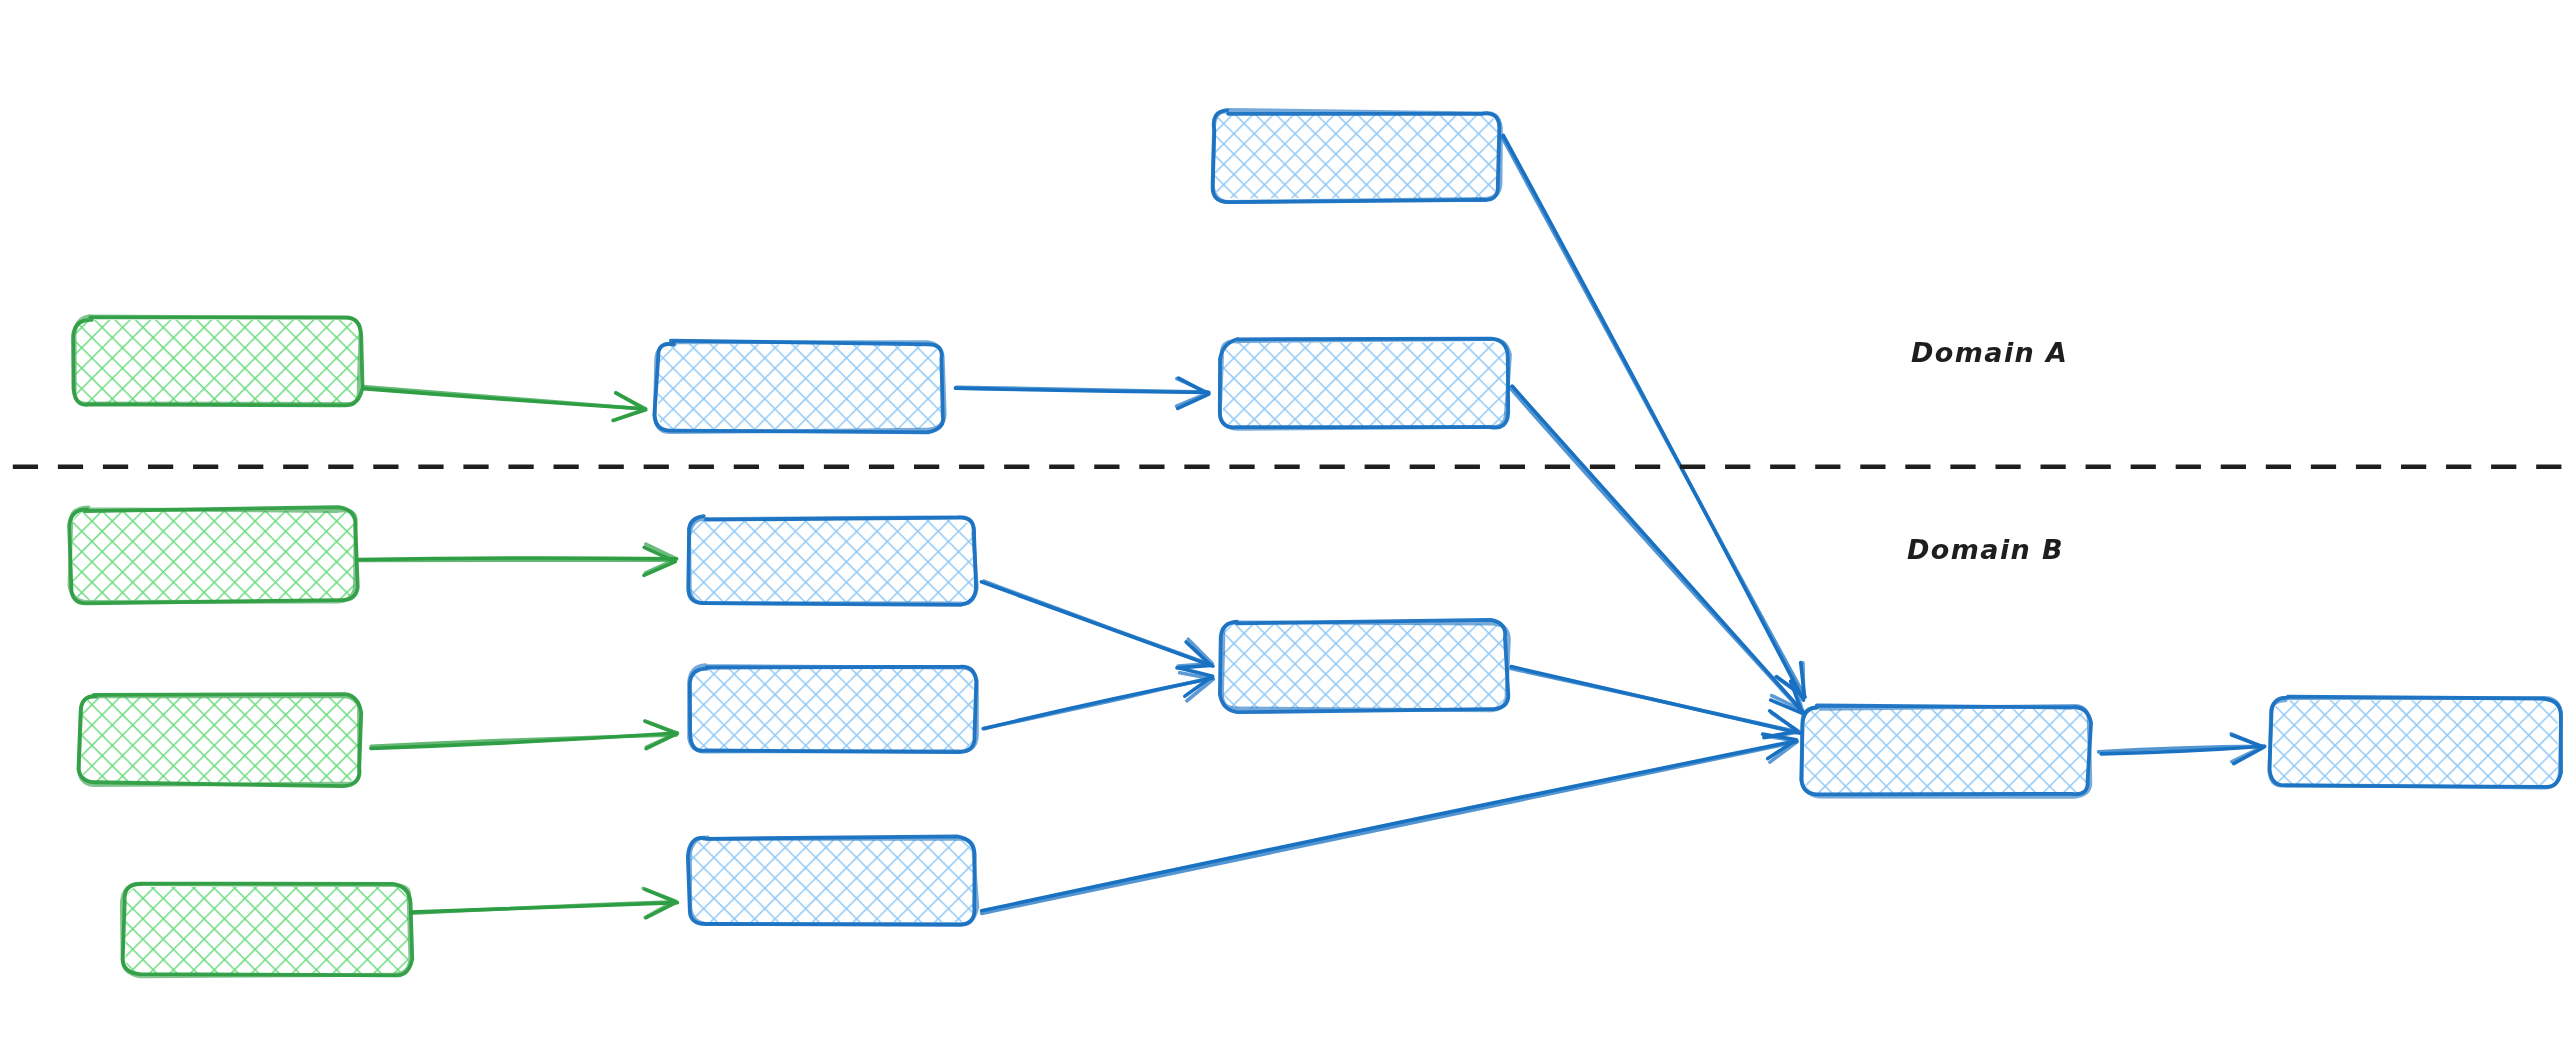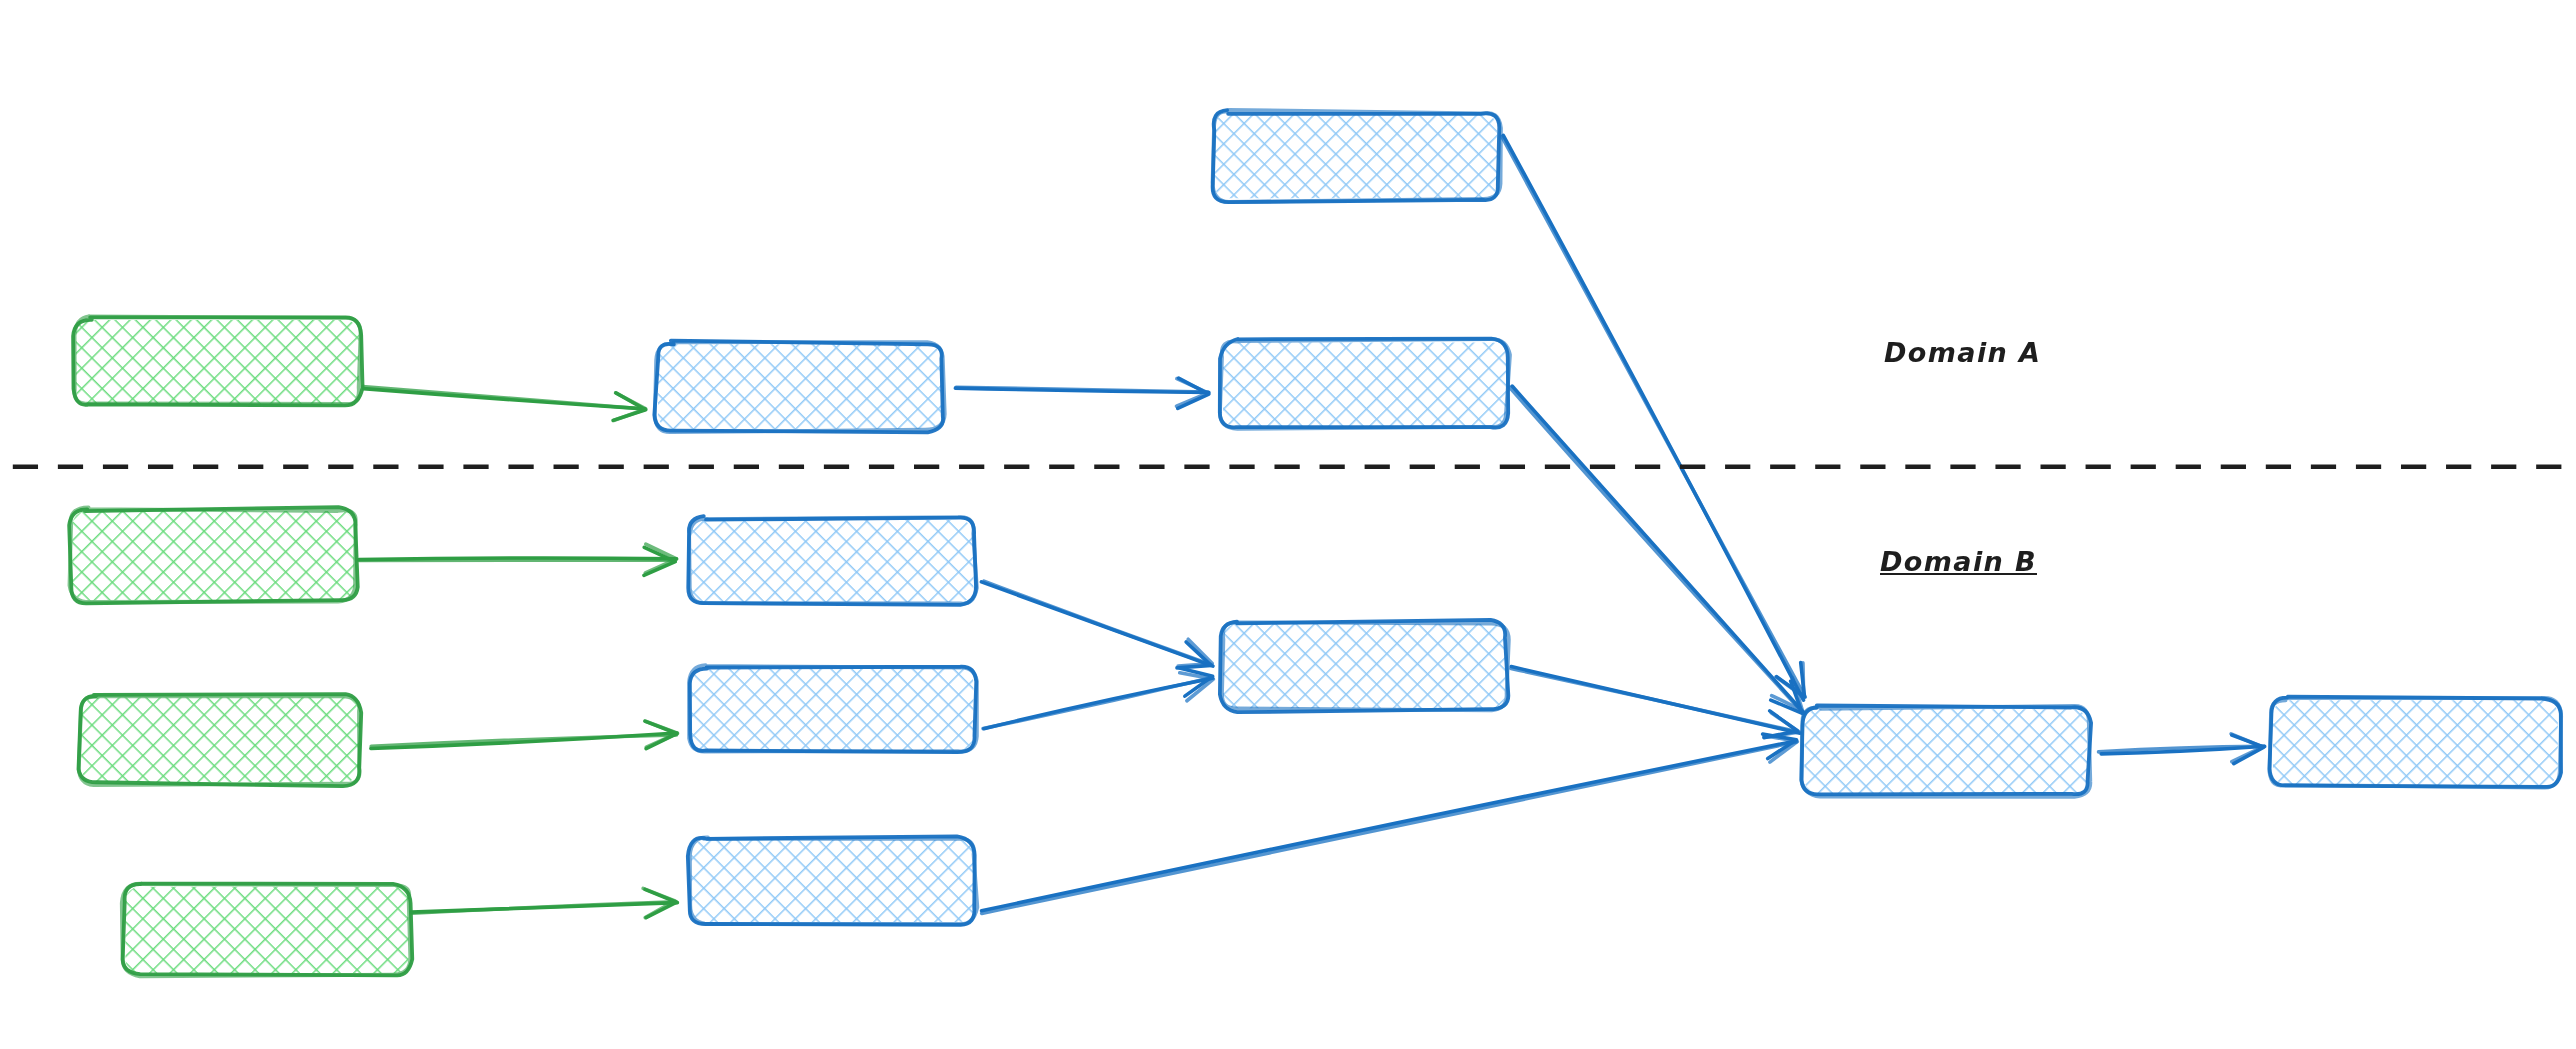--- a/index.html
+++ b/index.html
@@ -12,23 +12,24 @@
   .label{
     position:absolute;
     font-family:"DejaVu Sans","Liberation Sans",sans-serif;
     font-size:27px;
     font-style:italic;
     font-weight:600;
     letter-spacing:1.4px;
     color:#1e1e1e;
     white-space:nowrap;
     user-select:none;
+    margin-left:27px;
   }
   #domain-a-label{left:1884px;top:337px;}
-  #domain-b-label{left:1880px;top:546px;text-decoration:underline;}
+  #domain-b-label{left:1880px;top:534px;}
 </style>
 </head>
 <body>
 
 <svg id="canvas" viewBox="0 0 2858 1164" xmlns="http://www.w3.org/2000/svg">
   <defs>
     <pattern id="hatch-green" width="16" height="16" patternUnits="userSpaceOnUse" patternTransform="rotate(45)">
       <rect width="16" height="16" fill="#ffffff"></rect>
       <line x1="0" y1="0" x2="0" y2="16" stroke="#69db7c" stroke-width="3.4" opacity="0.95"></line>
       <line x1="0" y1="0" x2="16" y2="0" stroke="#69db7c" stroke-width="3.4" opacity="0.95"></line>

